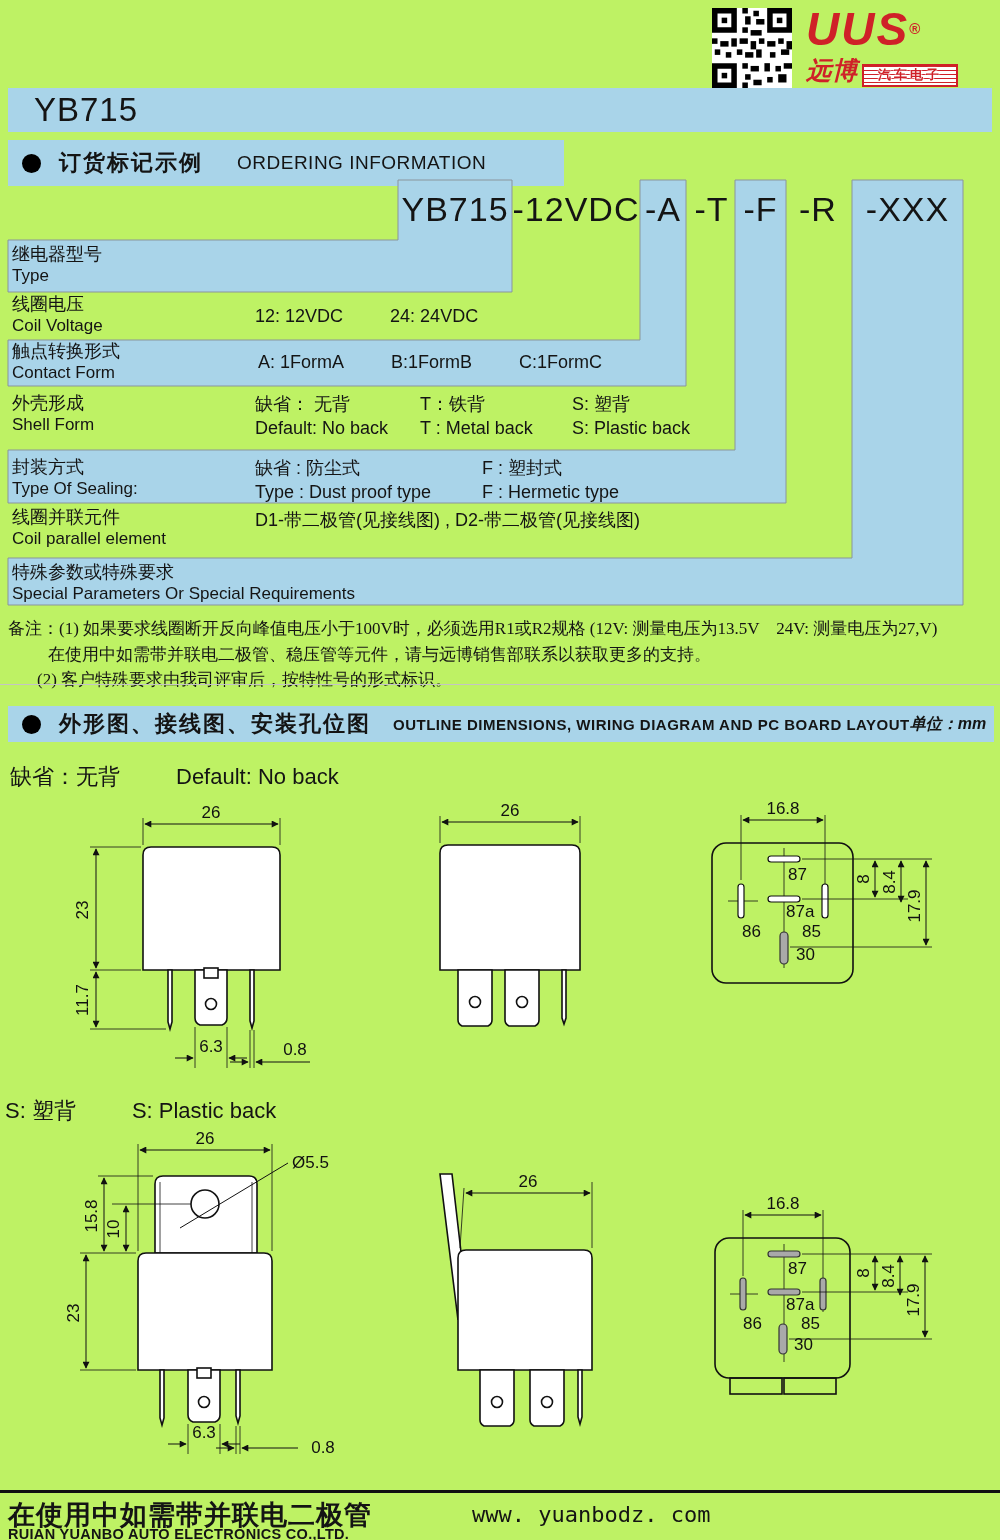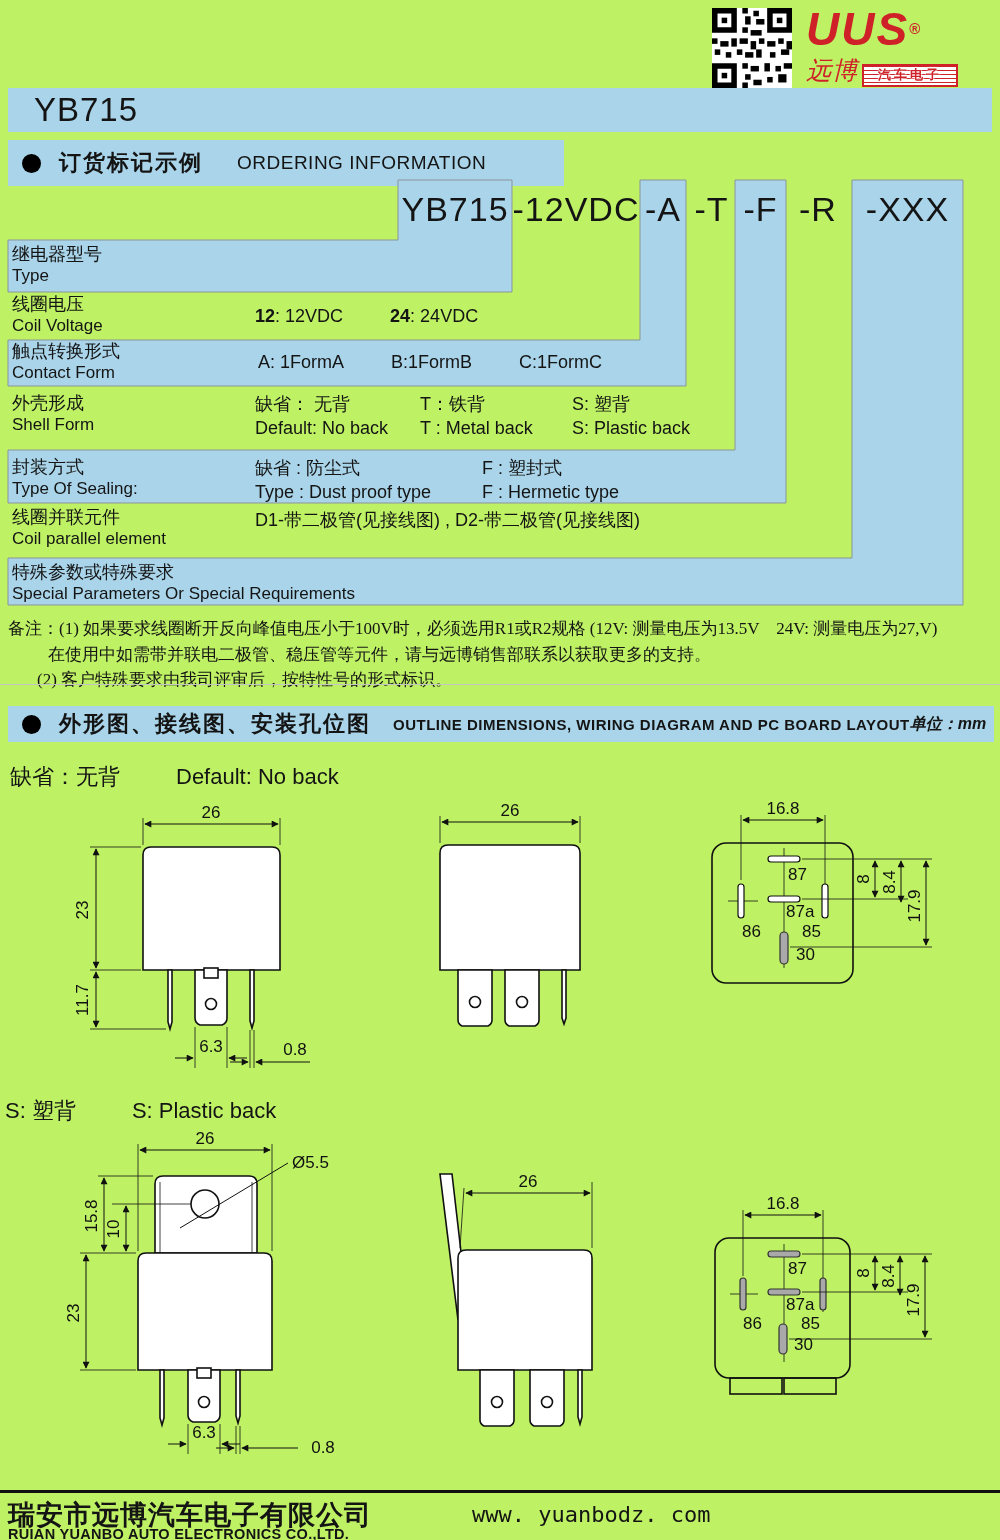--- a/index.html
+++ b/index.html
@@ -10,21 +10,21 @@
     font-family:"Liberation Sans", sans-serif; color:#141414;
   }
   .abs { position:absolute; }
   .blue { background:#a9d4e9; }
   
   #qr { left:712px; top:8px; width:80px; height:80px; }
   #brand { left:806px; top:6px; width:186px; height:86px; }
   .uus { font-size:46px; font-weight:800; font-style:italic; color:#cf2128; letter-spacing:2px; line-height:46px; }
   .reg { font-size:15px; color:#cf2128; font-style:normal; vertical-align:top; }
   .brand-row { display:flex; align-items:flex-end; margin-top:2px; }
-  .yuanbo { font-size:25px; font-weight:400; font-style:italic; color:#cf2128; letter-spacing:1px; }
+  .yuanbo { font-size:25px; font-weight:700; font-style:italic; color:#cf2128; letter-spacing:1px; }
   .stripe-box {
     margin-left:4px; width:96px; height:23px; border:2px solid #cf2128;
     background:repeating-linear-gradient(180deg,#cf2128 0 1.5px,#ffffff 1.5px 4px);
     display:flex; justify-content:center;
   }
   .stripe-box span { font-size:13px; font-weight:800; color:#cf2128; letter-spacing:3px;
     text-shadow:0 0 2px #fff,0 0 2px #fff,0 0 2px #fff; white-space:nowrap;}
   .brand-en { font-size:6.5px; font-style:italic; color:#cf2128; letter-spacing:0.4px; text-align:right; margin-top:1px; }
   
   #title-bar { left:8px; top:88px; width:984px; height:44px; font-size:33px; font-weight:500; line-height:44px; padding-left:26px; letter-spacing:1px; }
@@ -41,21 +41,21 @@
   #diagram svg.bg { position:absolute; left:0; top:0; }
   .code-seg { position:absolute; top:6px; height:50px; line-height:50px; text-align:center;
     font-size:34px; font-weight:400; letter-spacing:1px; white-space:nowrap; }
   .s1{left:398px;width:114px;} .s2{left:512px;width:128px;} .s3{left:640px;width:46px;}
   .s4{left:688px;width:47px;} .s5{left:735px;width:51px;} .s6{left:788px;width:60px;}
   .s7{left:852px;width:111px;}
   .rlabel { position:absolute; left:12px; line-height:22px; white-space:nowrap; }
   .rlabel .cn { font-size:18px; }
   .rlabel .en { font-size:17px; }
   .rcontent { position:absolute; font-size:18px; line-height:24px; white-space:nowrap; }
-  .b { font-weight:700;text-align:center; }
+  .b { font-weight:400;text-align:center; }
   .gap { display:inline-block; width:42px; }
   
   #notes { left:8px; top:616px; width:984px; font-family:"Liberation Serif", serif;
     font-size:17px; line-height:25.5px; }
   #notes .ind1 { padding-left:40px; }
   #notes .ind2 { padding-left:29px; }
   .thinline { left:0; top:684px; width:1000px; height:1px; background:#c4c4c4; }
   
   .vh { position:absolute; font-size:22px; white-space:nowrap; }
   .vh .en { margin-left:56px; }
@@ -428,17 +428,17 @@
     <line class="cl" x1="99" y1="149" x2="242" y2="149"></line>
     <line class="dim" x1="185" y1="66" x2="185" y2="100" marker-start="url(#aF)" marker-end="url(#aF)"></line>
     <text transform="rotate(-90 179 83)" x="179" y="83" text-anchor="middle">8</text>
     <line class="dim" x1="210" y1="66" x2="210" y2="105" marker-start="url(#aF)" marker-end="url(#aF)"></line>
     <text transform="rotate(-90 204 86)" x="204" y="86" text-anchor="middle">8.4</text>
     <line class="dim" x1="235" y1="66" x2="235" y2="147" marker-start="url(#aF)" marker-end="url(#aF)"></line>
     <text transform="rotate(-90 229 110)" x="229" y="110" text-anchor="middle">17.9</text>
   </svg>
 
   <div id="footer-line" class="abs"></div>
-  <div id="company-cn" class="abs">瑞安市远博汽车电子有限公司</div>
+  <div id="company-cn" class="abs">在使用中如需带并联电二极管</div>
   <div id="company-en" class="abs">RUIAN YUANBO AUTO ELECTRONICS CO.,LTD.</div>
   <div id="website" class="abs">www. yuanbodz. com</div>
 
 </div>
 
 </body></html>

